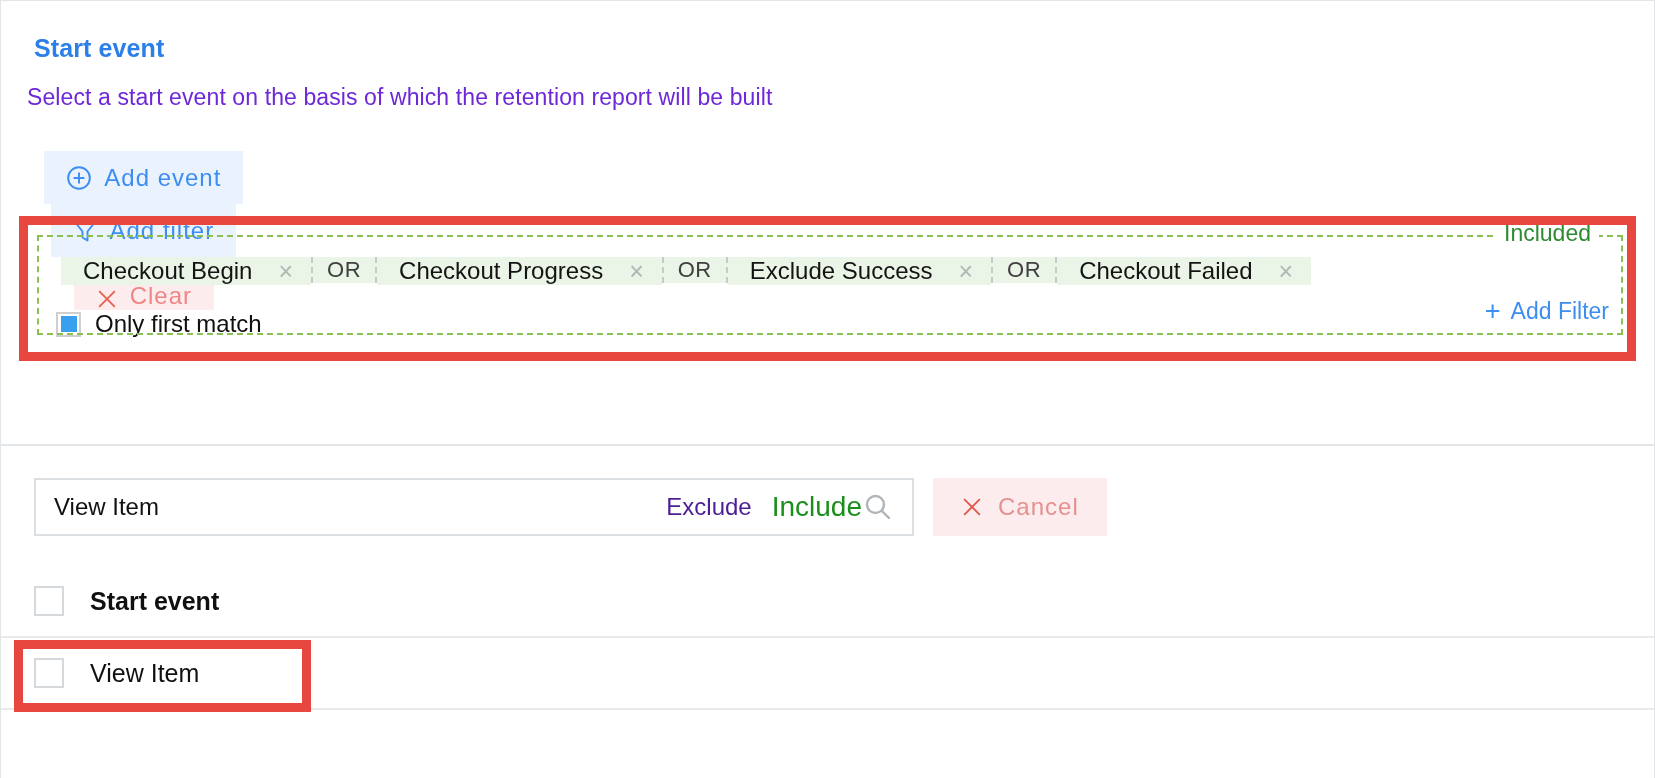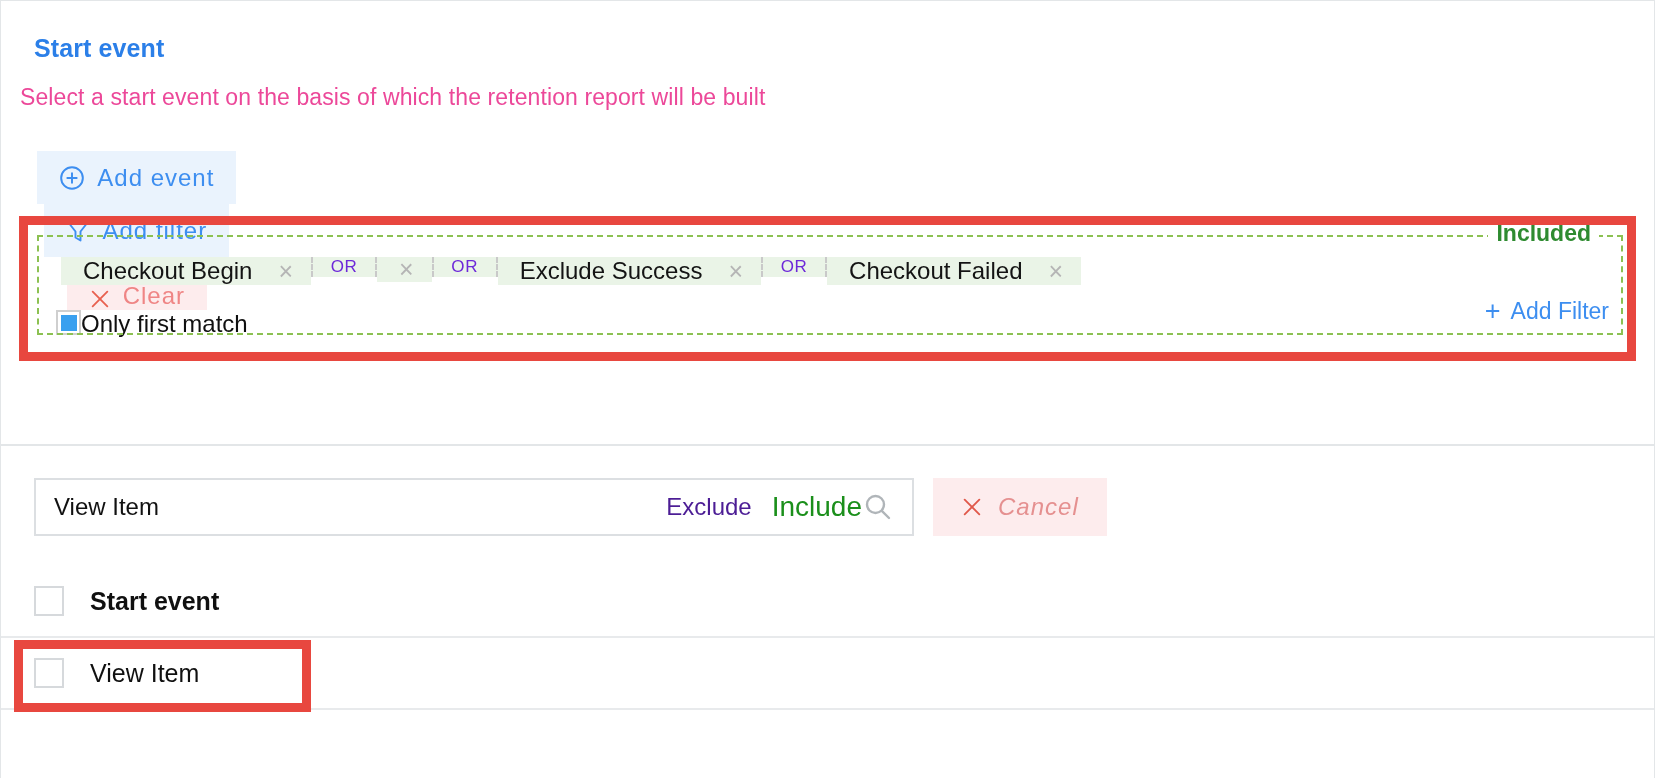--- a/index.html
+++ b/index.html
@@ -37,24 +37,24 @@
     left: 33px;
     top: 33px;
     font-size: 25px;
     font-weight: bold;
     color: #2b7fe8;
     letter-spacing: 0.1px;
   }
 
   .panel-sub {
     position: absolute;
-    left: 19px;
+    left: 26px;
     top: 83px;
     font-size: 23px;
-    color: #ec4899;
+    color: #6d28d9;
     letter-spacing: 0.1px;
   }
 
   
   .toolbar {
     position: absolute;
     left: 25px;
     top: 150px;
     display: flex;
     align-items: center;
@@ -82,21 +82,22 @@
     align-items: flex-end;
   }
   .tb-gap { width: 15px; }
 
   .icon-plus-circle { width: 26px; height: 26px; display:block; }
   .icon-funnel { width: 24px; height: 26px; display:block; }
   .icon-x { width: 22px; height: 22px; display:block; }
 
   .only-first {
     display: flex;
-    gap: 0;
+    align-items: center;
+    gap: 14px;
     margin-left: 30px;
     user-select: none;
     cursor: pointer;
   }
   .chk-blue {
     width: 25px; height: 25px;
     box-sizing: border-box;
     border: 2px solid #cfcfcf;
     background: #ffffff;
     display: flex; align-items: center; justify-content: center;
@@ -129,21 +130,20 @@
   }
   .included-legend {
     position: absolute;
     right: 24px;
     top: -17px;
     background: #ffffff;
     padding: 0 8px;
     font-size: 23px;
     color: #2e8b30;
     line-height: 30px;
-    font-weight: bold;
   }
 
   .tagstrip {
     position: absolute;
     left: 24px;
     top: 22px;
     display: flex;
     align-items: flex-start;
     height: 44px;
   }
@@ -163,22 +163,22 @@
     line-height: 1;
     cursor: pointer;
     user-select: none;
   }
   .or-sep {
     background: #eaf4e7;
     display: flex;
     align-items: center;
     justify-content: center;
     width: 66px;
-    font-size: 17px;
-    color: #6d28d9;
+    font-size: 22px;
+    color: #404040;
     letter-spacing: 0.6px;
     border-left: 2px dashed #c9c9c9;
     border-right: 2px dashed #c9c9c9;
     box-sizing: border-box;
     user-select: none;
   }
 
   .add-filter {
     position: absolute;
     right: 14px;
@@ -255,21 +255,20 @@
     display: flex;
     align-items: center;
     gap: 15px;
     padding: 0 28px;
     box-sizing: border-box;
     font-size: 24px;
     letter-spacing: 1px;
     color: #e59090;
     cursor: pointer;
     user-select: none;
-    font-style: italic;
   }
 
   
   .listrow {
     position: absolute;
     left: 0;
     right: 0;
     height: 72px;
     display: flex;
     align-items: center;
@@ -378,20 +377,21 @@
 
       <div class="tagstrip">
 
         <div class="tag">
           <span>Checkout Begin</span>
           <span class="tag-x">×</span>
         </div>
         <div class="or-sep">OR</div>
 
         <div class="tag">
+          <span>Checkout Progress</span>
           <span class="tag-x">×</span>
         </div>
         <div class="or-sep">OR</div>
 
         <div class="tag">
           <span>Exclude Success</span>
           <span class="tag-x">×</span>
         </div>
         <div class="or-sep">OR</div>
 

